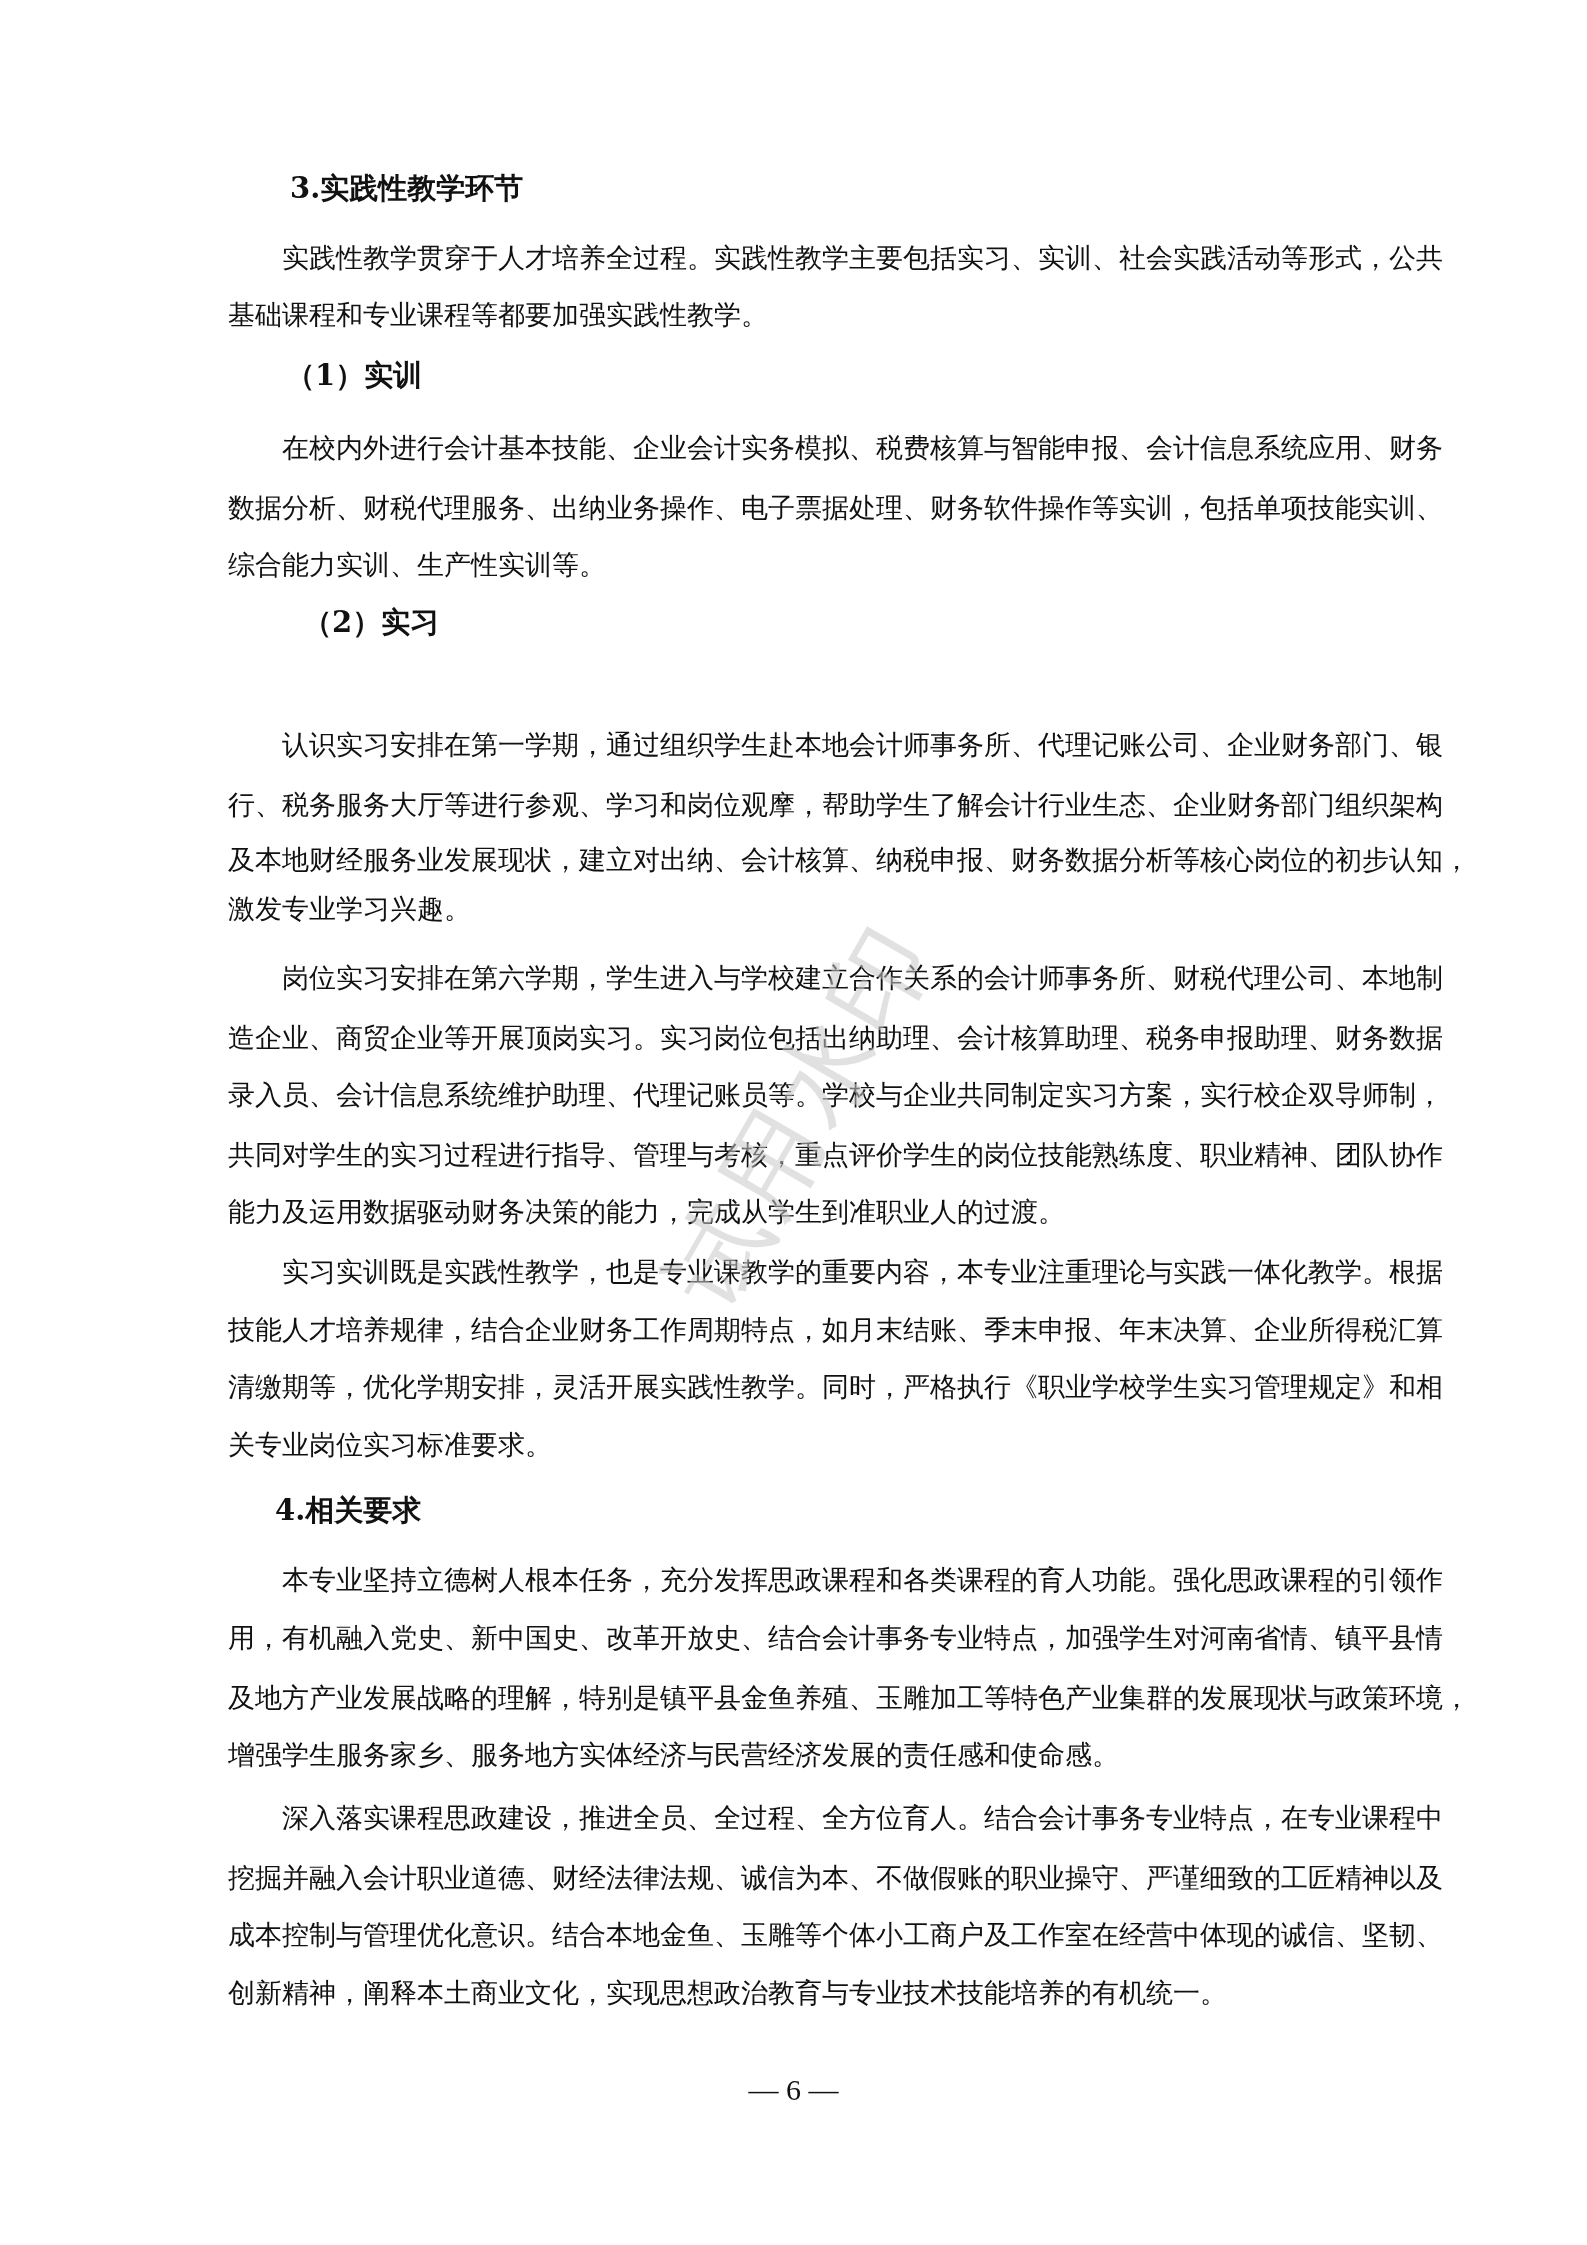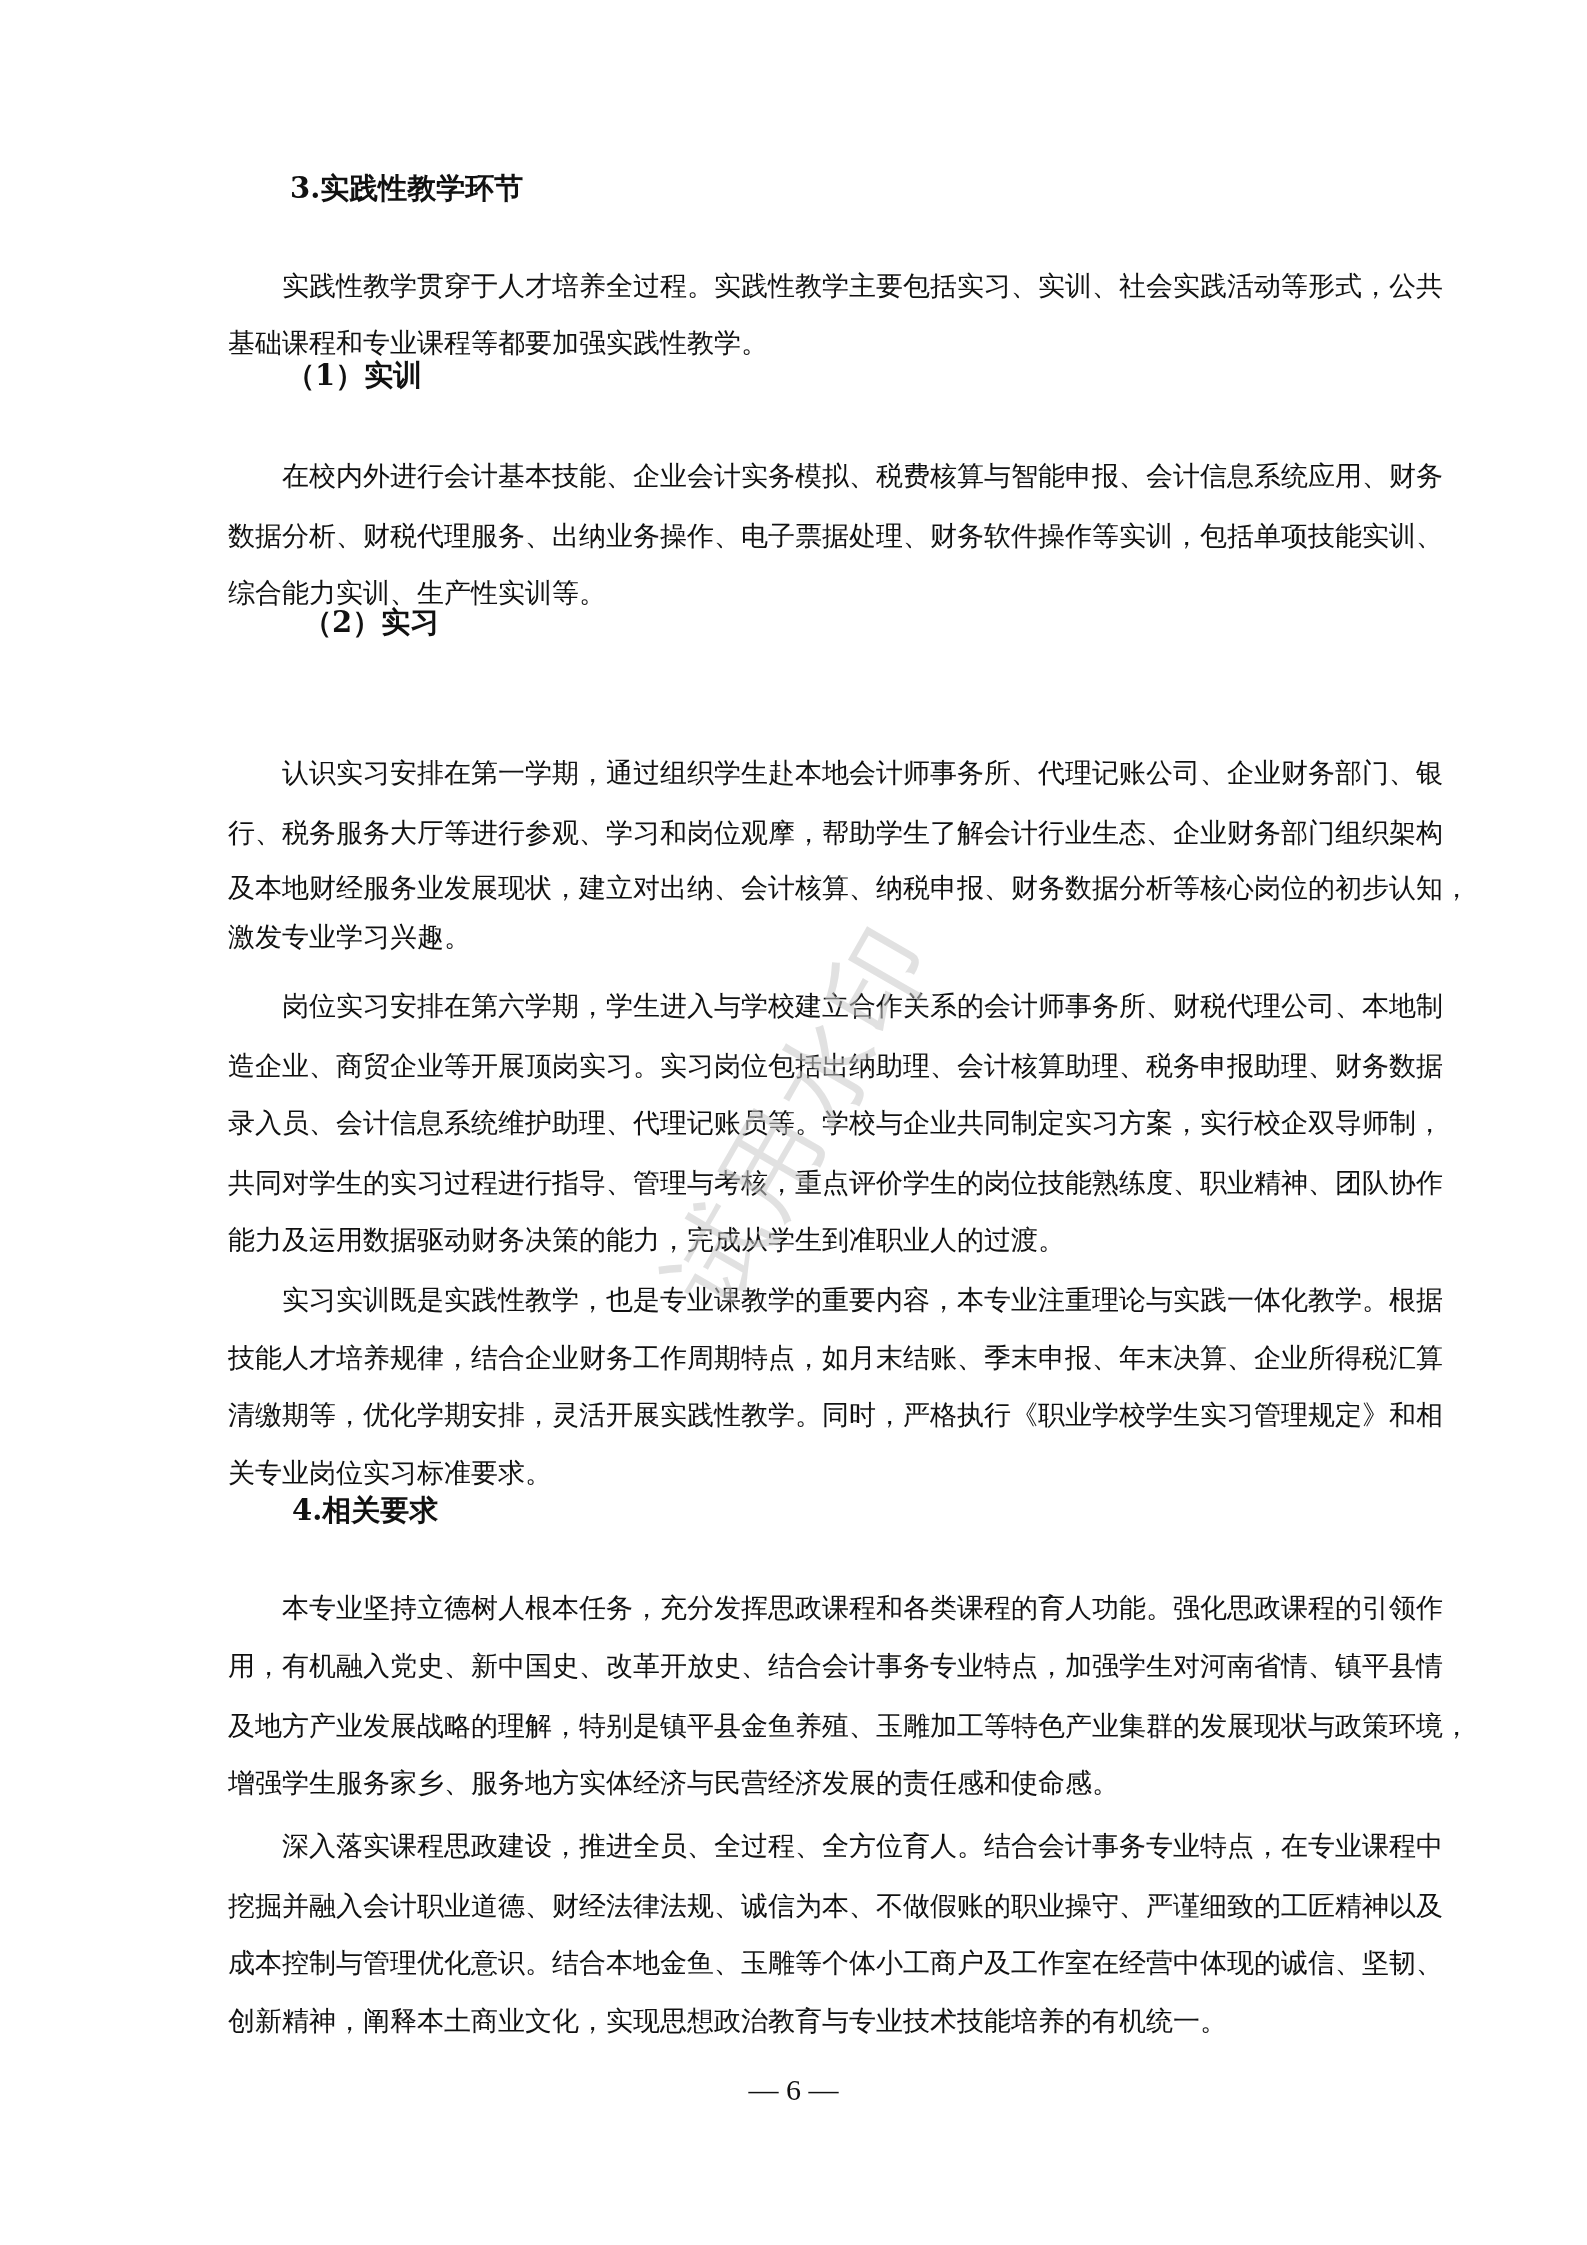--- a/index.html
+++ b/index.html
@@ -1,20 +1,20 @@
 <!DOCTYPE html>
 <html><head>
 <meta charset="utf-8">
 <style>
   html, body { margin: 0; padding: 0; background: #ffffff; }
   body { width: 1587px; height: 2245px; position: relative; overflow: hidden;
          font-family: "DejaVu Serif", "Liberation Serif", serif; color: #111111; }
   .page { position: absolute; left: 0; top: 0; width: 1587px; height: 2245px; background: #ffffff; padding-left: 28px; }
   .line { position: absolute; left: 228px; width: 1208px; height: 40px; line-height: 40px;
-          font-size: 27px; white-space: nowrap; margin-top: 28px; }
+          font-size: 27px; white-space: nowrap; }
   .line.full { text-align: justify; text-align-last: justify; }
   .line.indent { left: 282px; width: 1154px; }
   .heading { position: absolute; font-weight: bold; font-size: 29px; height: 44px; line-height: 44px; white-space: nowrap; }
   .page-number { position: absolute; left: 0; width: 1587px; top: 2070px; text-align: center;
                  font-family: "Liberation Serif", "DejaVu Serif", serif; font-size: 30px; line-height: 40px; }
   .watermark { position: absolute; left: 560px; top: 1060px; width: 480px; height: 110px;
                font-size: 100px; line-height: 110px; color: rgba(200,200,200,0.55);
                font-family: "DejaVu Sans", "Liberation Sans", sans-serif;
                transform: rotate(-60deg); transform-origin: center center; text-align: center;
                letter-spacing: 6px; pointer-events: none; white-space: nowrap; }
@@ -45,21 +45,21 @@
   <div class="line full" style="top:1018px;">造企业、商贸企业等开展顶岗实习。实习岗位包括出纳助理、会计核算助理、税务申报助理、财务数据</div>
   <div class="line full" style="top:1075px;">录入员、会计信息系统维护助理、代理记账员等。学校与企业共同制定实习方案，实行校企双导师制，</div>
   <div class="line full" style="top:1135px;">共同对学生的实习过程进行指导、管理与考核，重点评价学生的岗位技能熟练度、职业精神、团队协作</div>
   <div class="line" style="top:1192px;">能力及运用数据驱动财务决策的能力，完成从学生到准职业人的过渡。</div>
 
   <div class="line full indent" style="top:1252px;">实习实训既是实践性教学，也是专业课教学的重要内容，本专业注重理论与实践一体化教学。根据</div>
   <div class="line full" style="top:1310px;">技能人才培养规律，结合企业财务工作周期特点，如月末结账、季末申报、年末决算、企业所得税汇算</div>
   <div class="line full" style="top:1367px;">清缴期等，优化学期安排，灵活开展实践性教学。同时，严格执行《职业学校学生实习管理规定》和相</div>
   <div class="line" style="top:1425px;">关专业岗位实习标准要求。</div>
 
-  <div class="heading" style="left:292px; top:1488px;">4.相关要求</div>
+  <div class="heading" style="left:275px; top:1488px;">4.相关要求</div>
 
   <div class="line full indent" style="top:1560px;">本专业坚持立德树人根本任务，充分发挥思政课程和各类课程的育人功能。强化思政课程的引领作</div>
   <div class="line full" style="top:1618px;">用，有机融入党史、新中国史、改革开放史、结合会计事务专业特点，加强学生对河南省情、镇平县情</div>
   <div class="line full" style="top:1678px;">及地方产业发展战略的理解，特别是镇平县金鱼养殖、玉雕加工等特色产业集群的发展现状与政策环境，</div>
   <div class="line" style="top:1735px;">增强学生服务家乡、服务地方实体经济与民营经济发展的责任感和使命感。</div>
 
   <div class="line full indent" style="top:1798px;">深入落实课程思政建设，推进全员、全过程、全方位育人。结合会计事务专业特点，在专业课程中</div>
   <div class="line full" style="top:1858px;">挖掘并融入会计职业道德、财经法律法规、诚信为本、不做假账的职业操守、严谨细致的工匠精神以及</div>
   <div class="line full" style="top:1915px;">成本控制与管理优化意识。结合本地金鱼、玉雕等个体小工商户及工作室在经营中体现的诚信、坚韧、</div>
   <div class="line" style="top:1973px;">创新精神，阐释本土商业文化，实现思想政治教育与专业技术技能培养的有机统一。</div>

